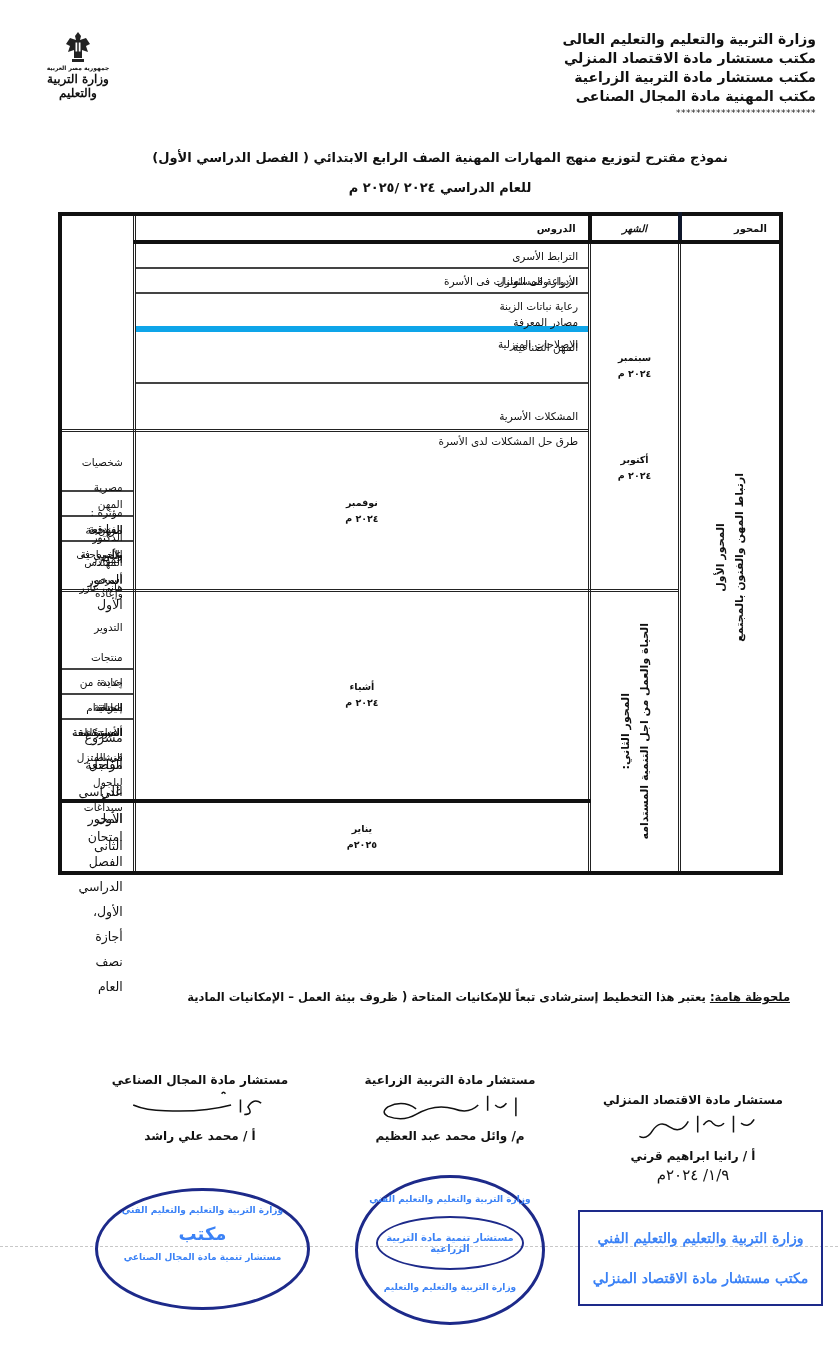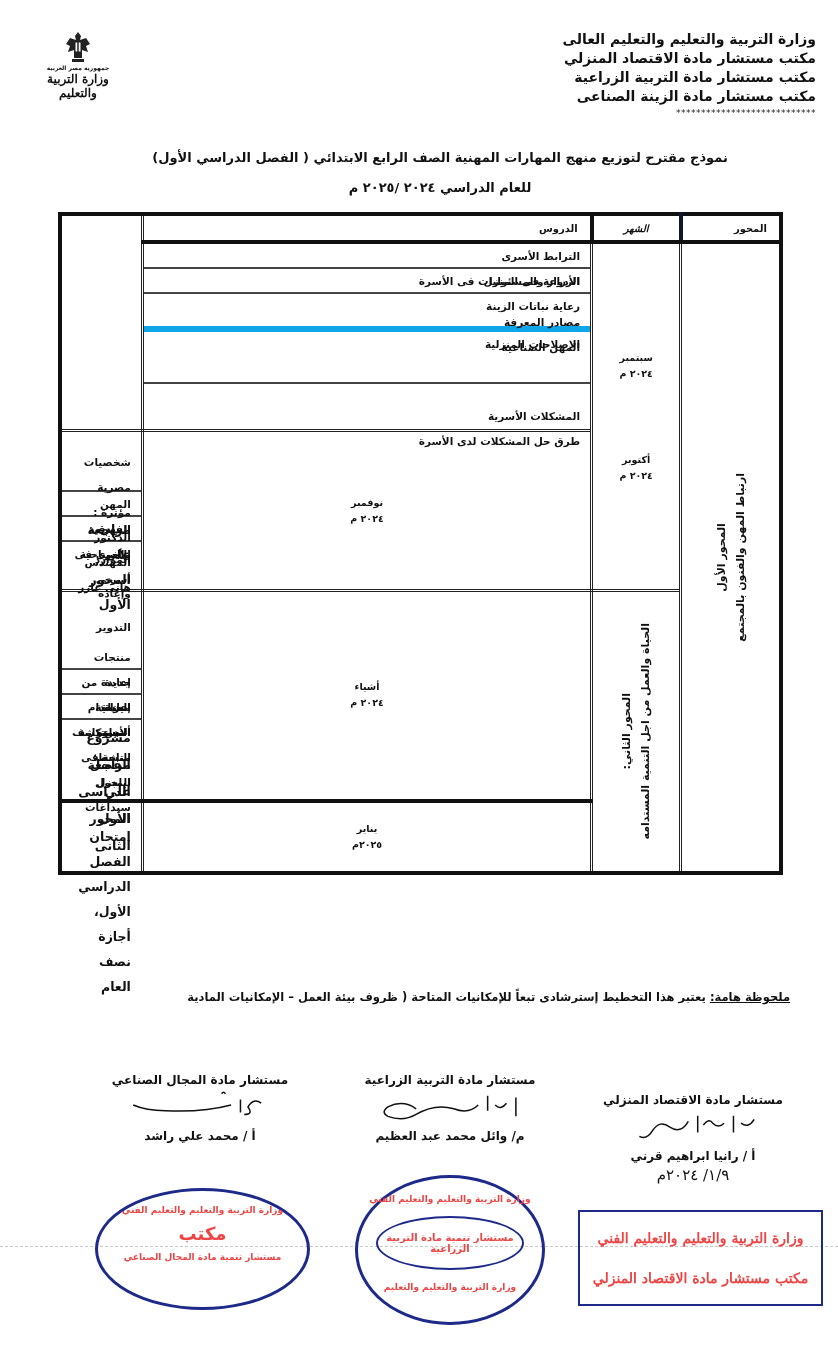--- a/index.html
+++ b/index.html
@@ -16,52 +16,52 @@
   .logo .cap2 { font-size: 12px; font-weight: bold; line-height: 14px; font-family: "DejaVu Serif", serif; }
 
   .title { position: absolute; top: 143px; left: 100px; width: 680px; text-align: center; font-size: 13px; font-weight: bold; line-height: 30px; }
 
   table.plan { position: absolute; top: 212px; left: 58px; width: 725px; border-collapse: collapse; border: 4px solid #111; }
   table.plan td, table.plan th { border: 3px double #222; vertical-align: middle; }
   table.plan th { height: 28px; font-size: 10px; font-weight: bold; text-align: right; padding-right: 12px; border-bottom: 4px solid #111; }
   .col-lessons { width: 517px; }
   .col-month { width: 98px; }
   .col-axis { width: 110px; }
-  td.lesson { font-size: 10.5px; font-weight: bold; text-align: right; padding: 0 10px; line-height: 25px; }
+  td.lesson { font-size: 10.5px; font-weight: normal; text-align: right; padding: 0 10px; line-height: 25px; }
   td.lesson div { height: 25px; }
   td.lesson.big { font-size: 12.5px; }
   td.month { text-align: center; font-size: 9.5px; font-weight: bold; line-height: 16px; border-left: 4px solid #111; border-right: 4px solid #111; }
   td.axis { position: relative; text-align: center; }
   td.axis .vtext { writing-mode: vertical-rl; transform: rotate(180deg); font-size: 11px; font-weight: bold; line-height: 19px; margin: 0 auto; white-space: nowrap; }
 
   .note { position: absolute; top: 990px; right: 48px; font-size: 11.5px; font-weight: bold; white-space: nowrap; }
   .note .lbl { text-decoration: underline; }
 
   .sig { position: absolute; text-align: center; font-weight: bold; }
   .sig .role { font-size: 12px; line-height: 20px; white-space: nowrap; }
   .sig .name { font-size: 12px; line-height: 20px; white-space: nowrap; }
   .sig .scribble { height: 32px; }
   .sig .date { font-size: 15px; font-family: "DejaVu Serif", serif; font-weight: normal; letter-spacing: 3px; direction: ltr; }
 
-  .stamp { position: absolute; color: #ef4444; font-weight: bold; }
+  .stamp { position: absolute; color: #3b82f6; font-weight: bold; }
   .stamp-rect { top: 1210px; left: 578px; width: 245px; height: 96px; border: 2px solid #1d2a8a; text-align: center; font-size: 16px; line-height: 40px; padding-top: 6px; font-family: "DejaVu Serif", serif; }
   .stamp-oval { border: 3px solid #1d2a8a; border-radius: 50%; text-align: center; }
   .stamp-oval .inner { font-size: 18px; }
   .stamp-oval .small { font-size: 9px; line-height: 14px; }
 
   .dashline { position: absolute; top: 1246px; left: 0; width: 100%; border-top: 1px dashed #c8c8c8; }
 </style>
 </head>
 <body>
 
 <div class="header-right">
   <div class="line">وزارة التربية والتعليم والتعليم العالى</div>
   <div class="line">مكتب مستشار مادة الاقتصاد المنزلي</div>
   <div class="line">مكتب مستشار مادة التربية الزراعية</div>
-  <div class="line">مكتب مستشار مادة الزينة الصناعى</div>
+  <div class="line">مكتب المهنية مادة المجال الصناعى</div>
   <div class="stars">****************************</div>
 </div>
 
 <div class="logo">
   <svg width="28" height="34" viewBox="0 0 28 34">
     <path d="M14 2 L17 6 L16 10 L22 8 L26 14 L22 16 L24 22 L18 20 L18 28 L10 28 L10 20 L4 22 L6 16 L2 14 L6 8 L12 10 L11 6 Z" fill="#222"></path>
     <rect x="11" y="12" width="6" height="10" fill="#fff" stroke="#222" stroke-width="1"></rect>
     <line x1="14" y1="12" x2="14" y2="22" stroke="#222" stroke-width="1.5"></line>
     <rect x="8" y="29" width="12" height="3" fill="#222"></rect>
   </svg>

